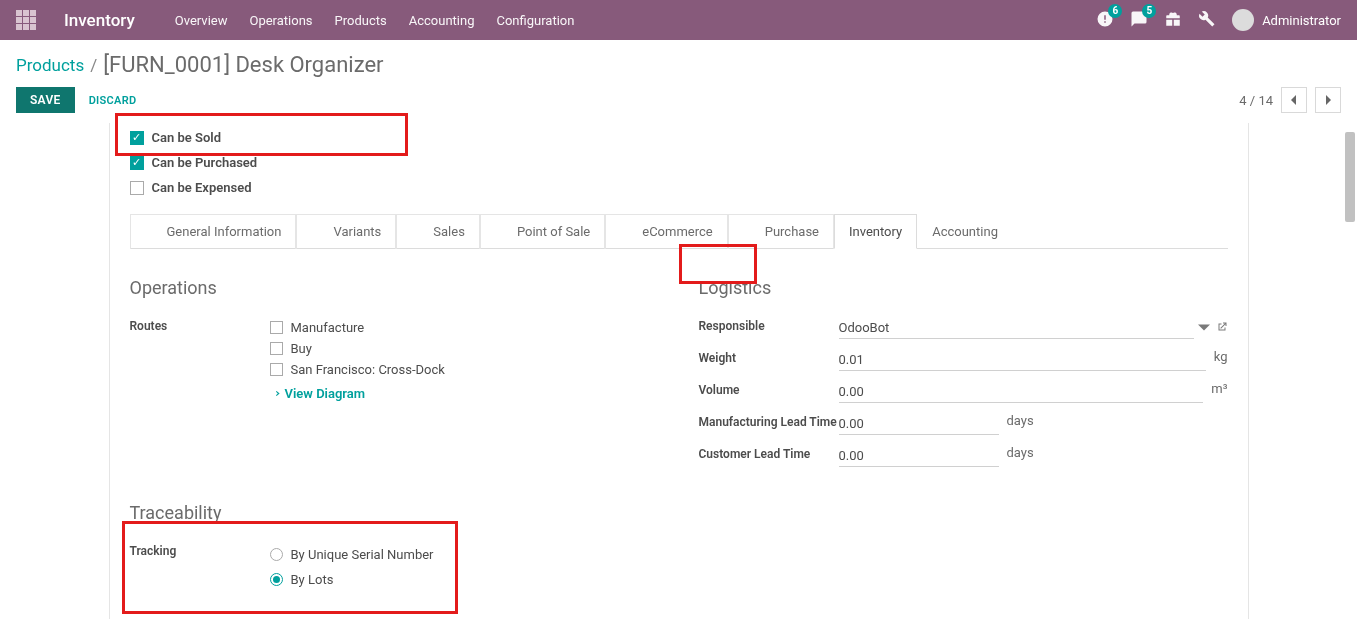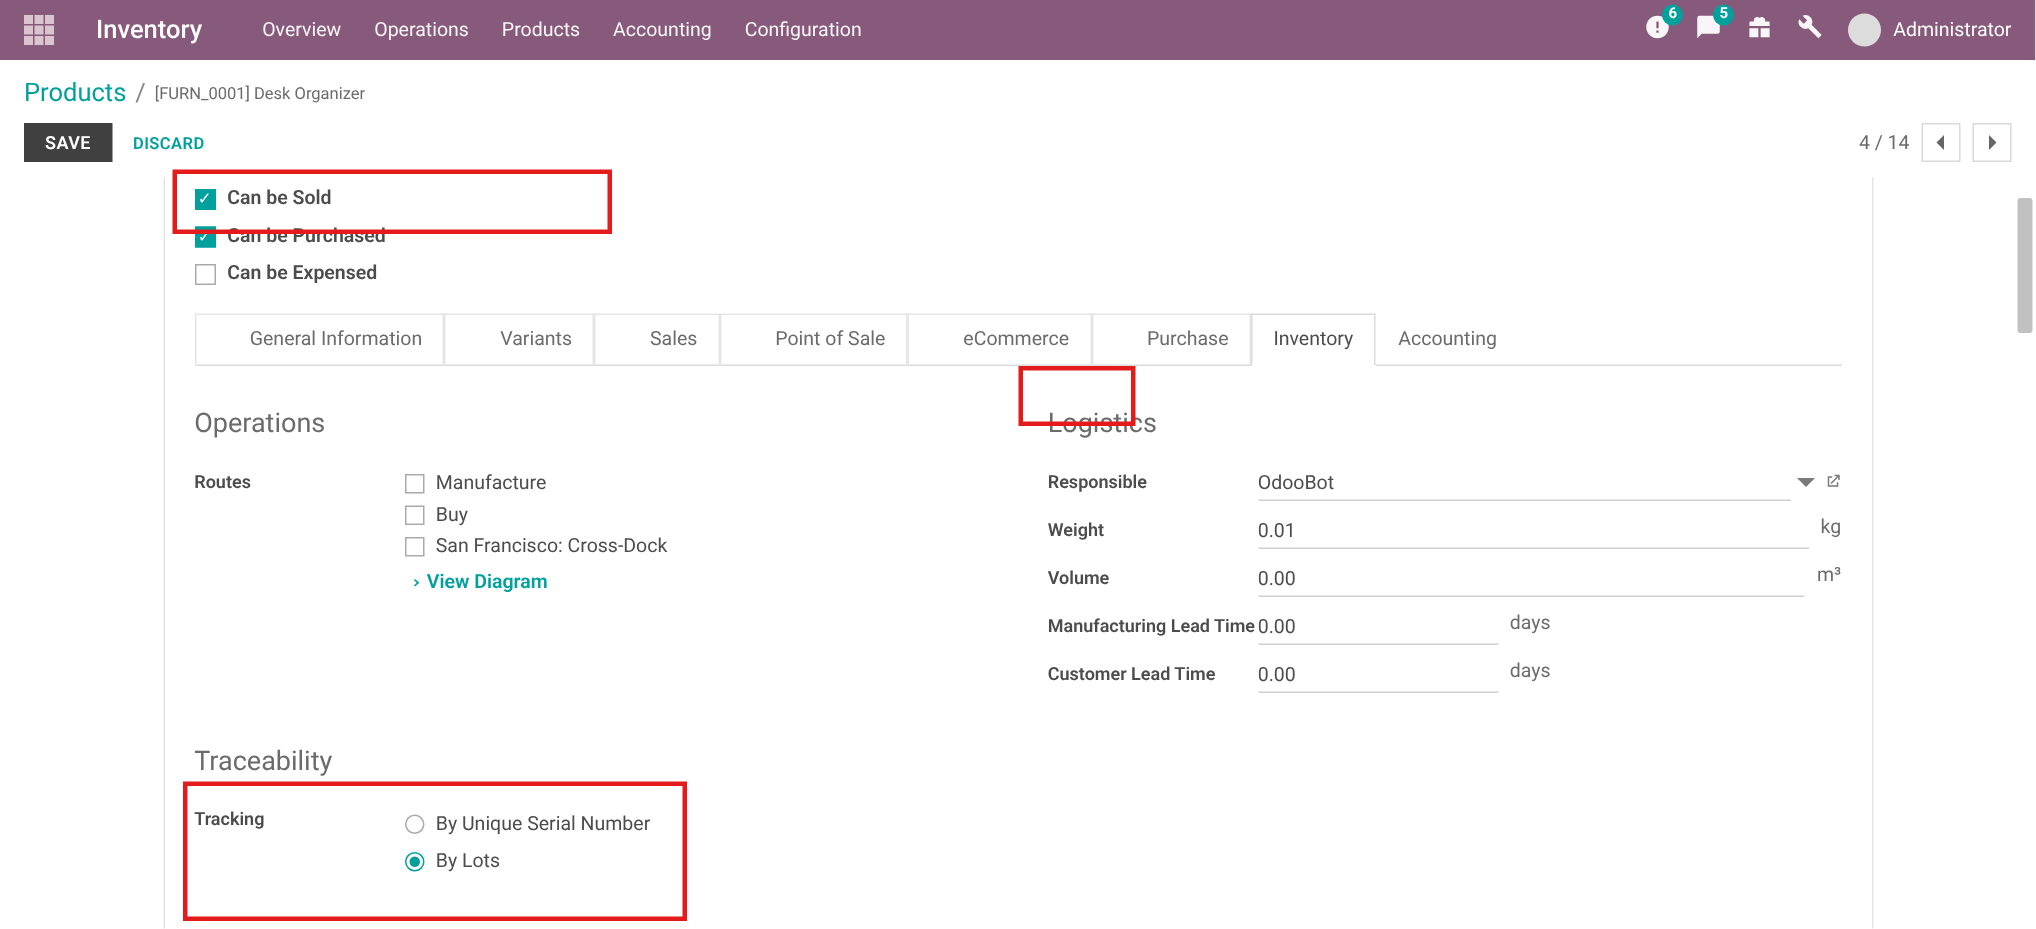--- a/index.html
+++ b/index.html
@@ -16,25 +16,25 @@
 .tray-icon { position: relative; cursor: pointer; }
 .tray-icon svg { width: 18px; height: 18px; fill: #fff; opacity:.95; }
 .badge { position: absolute; top: -6px; right: -8px; background: #00a09d; color: #fff; font-size: 10px; padding: 0 4px; border-radius: 8px; line-height: 14px; font-weight: bold; }
 .user { display: flex; align-items: center; gap: 8px; cursor: pointer; }
 .avatar { width: 22px; height: 22px; border-radius: 50%; background: #dcdcdc; }
 
 
 .breadcrumb-row { padding: 12px 16px 4px; display: flex; align-items: center; }
 .breadcrumb-root { color: #00a09d; font-size: 17px; cursor: pointer; }
 .breadcrumb-sep { margin: 0 6px; color: #888; font-size: 17px; }
-.breadcrumb-current { color: #6b6b6b; font-size: 11px; }
+.breadcrumb-current { color: #6b6b6b; font-size: 22px; }
 
 
 .action-row { padding: 6px 16px 10px; display: flex; align-items: center; }
-.btn-primary { background: #404040; color: #fff; border: none; padding: 6px 14px; font-size: 12px; font-weight: 600; cursor: pointer; letter-spacing: .3px; }
+.btn-primary { background: #0f766e; color: #fff; border: none; padding: 6px 14px; font-size: 12px; font-weight: 600; cursor: pointer; letter-spacing: .3px; }
 .btn-link { color: #00a09d; background: none; border: none; font-size: 11px; font-weight: 600; margin-left: 14px; cursor: pointer; letter-spacing: .3px; }
 .pager { margin-left: auto; display: flex; align-items: center; gap: 8px; color: #6b6b6b; font-size: 13px; }
 .pager-btn { background: #fff; border: 1px solid #d9d9d9; width: 26px; height: 26px; display:flex; align-items:center; justify-content:center; cursor:pointer; }
 .pager-btn svg { width: 10px; height: 10px; fill: #666; }
 
 
 .sheet { background: #fff; max-width: 1140px; margin: 0 auto; padding: 0 0 0 0; border: 1px solid #e5e5e5; border-top: none; position: relative; }
 .sheet-inner { padding: 0 0 40px 0; }
 
 .title-row { display: flex; align-items: flex-start; padding: 0 20px; }

